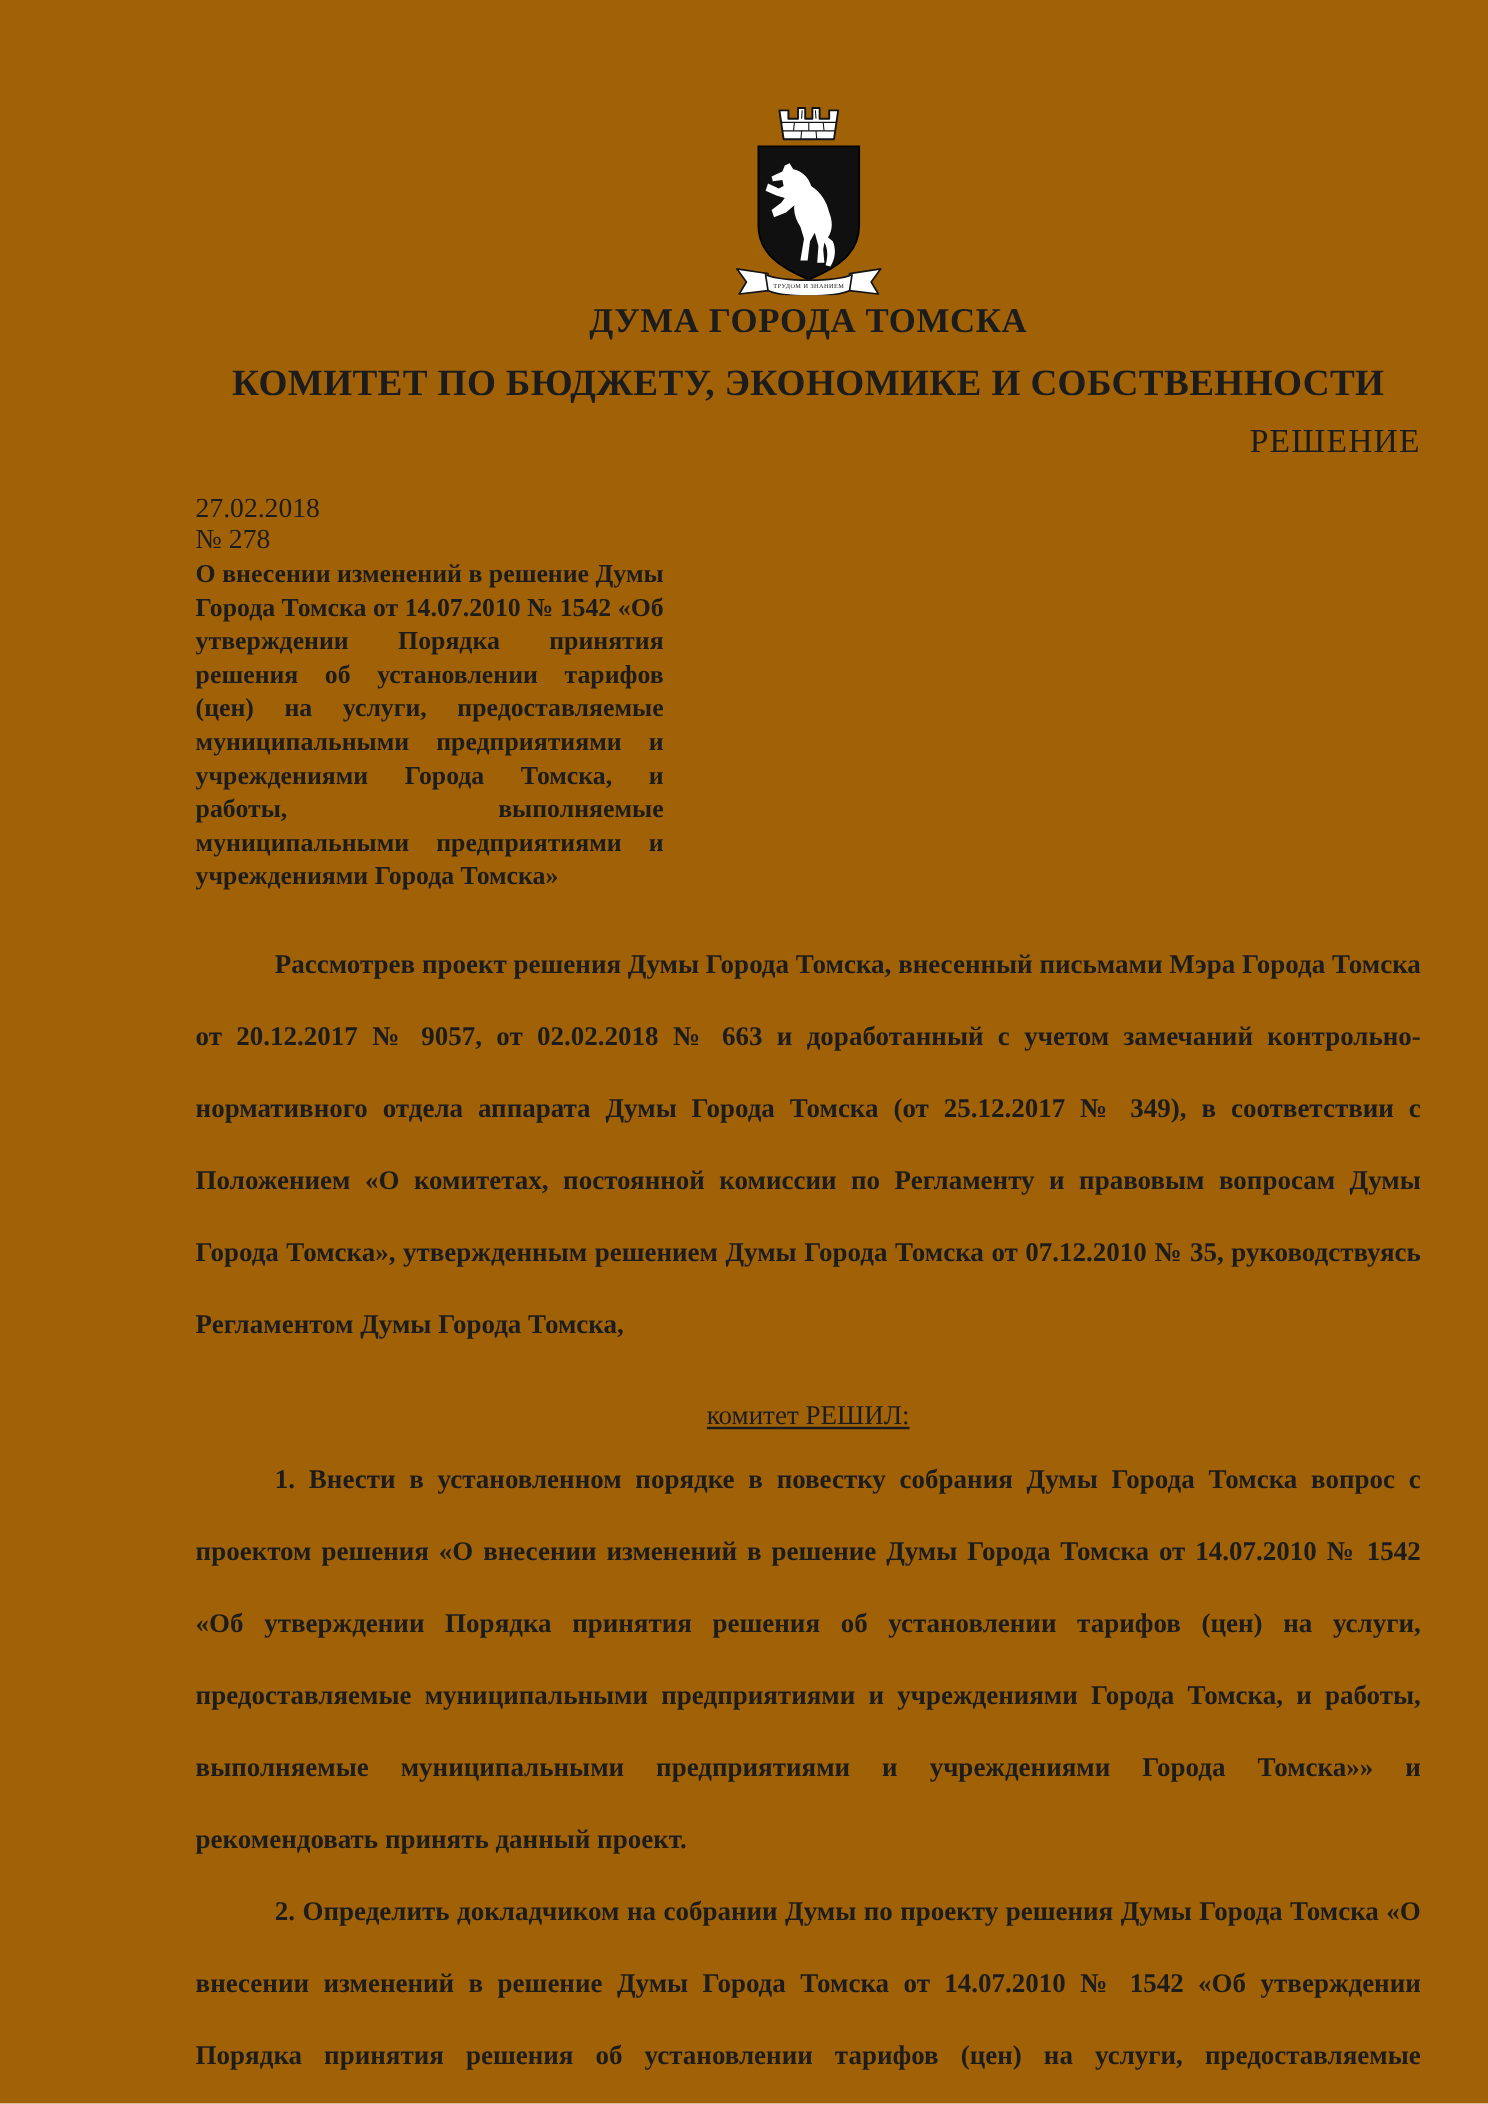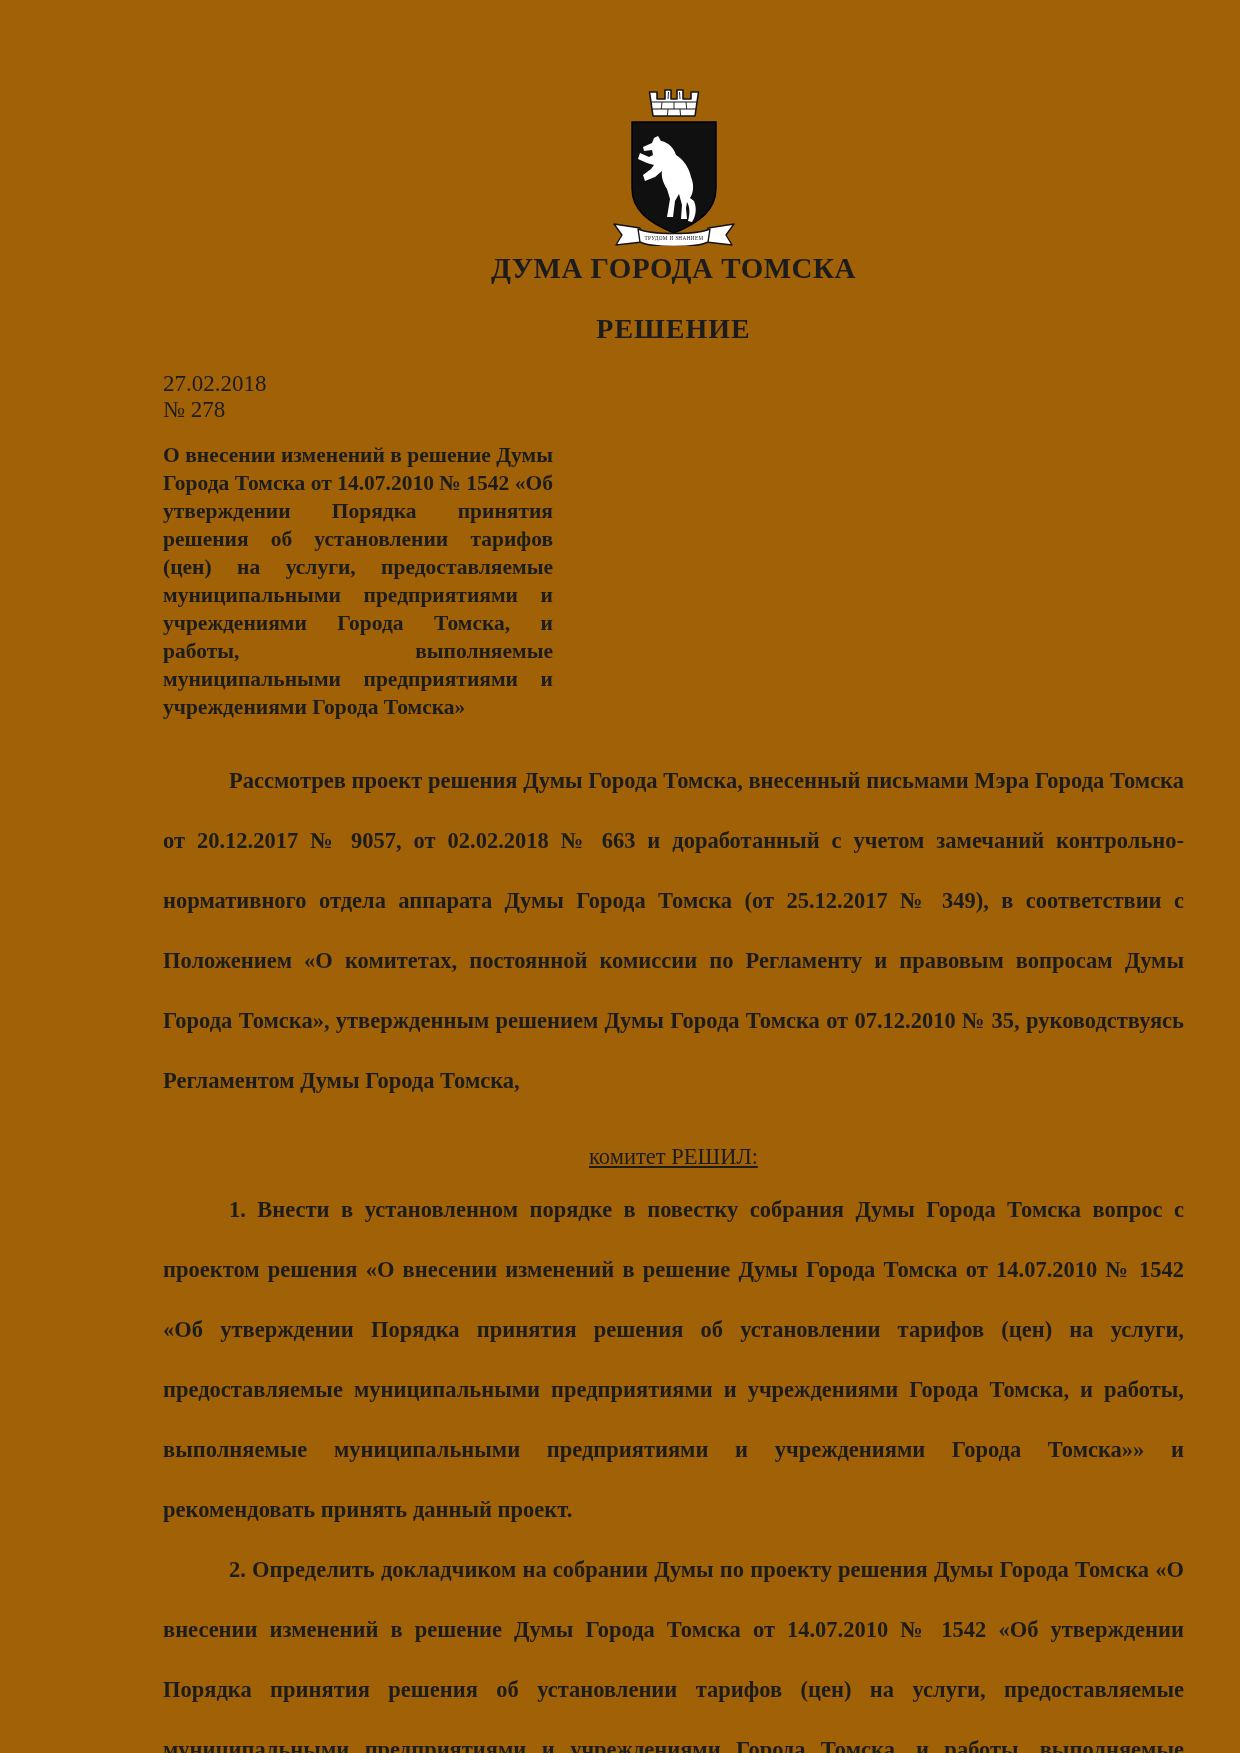--- a/index.html
+++ b/index.html
@@ -35,39 +35,39 @@
     letter-spacing: 0.5px;
   }
   .committee-name {
     margin-top: 16px;
     text-align: center;
     font-weight: bold;
     font-size: 31px;
     letter-spacing: 0.3px;
   }
   .doc-type {
-    margin-top: 28px;
-    text-align: center;
-    font-weight: bold;
+    margin-top: 16px;
+    text-align: right;
+    font-weight: normal;
     font-size: 28px;
     letter-spacing: 1px;
   }
   .date-row {
     margin-top: 26px;
     display: flex;
     justify-content: space-between;
     align-items: baseline;
     font-size: 23px;
     flex-direction: column;
   }
   .doc-number {
     margin-right: 70px;
   }
   .subject-title {
-    margin-top: 18px;
+    margin-top: 1px;
     width: 390px;
     font-weight: bold;
     font-size: 21.5px;
     line-height: 28px;
     text-align: justify;
   }
   .body-par {
     font-size: 22.5px;
     line-height: 60px;
     text-align: justify;
@@ -112,20 +112,21 @@
       <g fill="#ffffff" stroke="#141414" stroke-width="1.4" stroke-linejoin="round">
         <path d="M46 148 L20 144 L28 155 L22 165 L48 162 Z"></path>
         <path d="M114 148 L140 144 L132 155 L138 165 L112 162 Z"></path>
         <path d="M44 149 C58 155 102 155 116 149 L114 162 C102 168 58 168 46 162 Z"></path>
         <text x="80" y="160" text-anchor="middle" font-size="5.2" letter-spacing="0.4" fill="#141414" stroke="none" font-family="Liberation Serif, DejaVu Serif, serif">ТРУДОМ И ЗНАНИЕМ</text>
       </g>
     </svg>
 
     <div class="org-name">ДУМА ГОРОДА ТОМСКА</div>
 
+    <div class="committee-name">КОМИТЕТ ПО БЮДЖЕТУ, ЭКОНОМИКЕ И СОБСТВЕННОСТИ</div>
 
     <div class="doc-type">РЕШЕНИЕ</div>
 
     <div class="date-row">
       <span class="doc-date">27.02.2018</span>
       <span class="doc-number">№ 278</span>
     </div>
 
     <div class="subject-title">О внесении изменений в решение Думы Города Томска от 14.07.2010 № 1542 «Об утверждении Порядка принятия решения об установлении тарифов (цен) на услуги, предоставляемые муниципальными предприятиями и учреждениями Города Томска, и работы, выполняемые муниципальными предприятиями и учреждениями Города Томска»</div>
 

